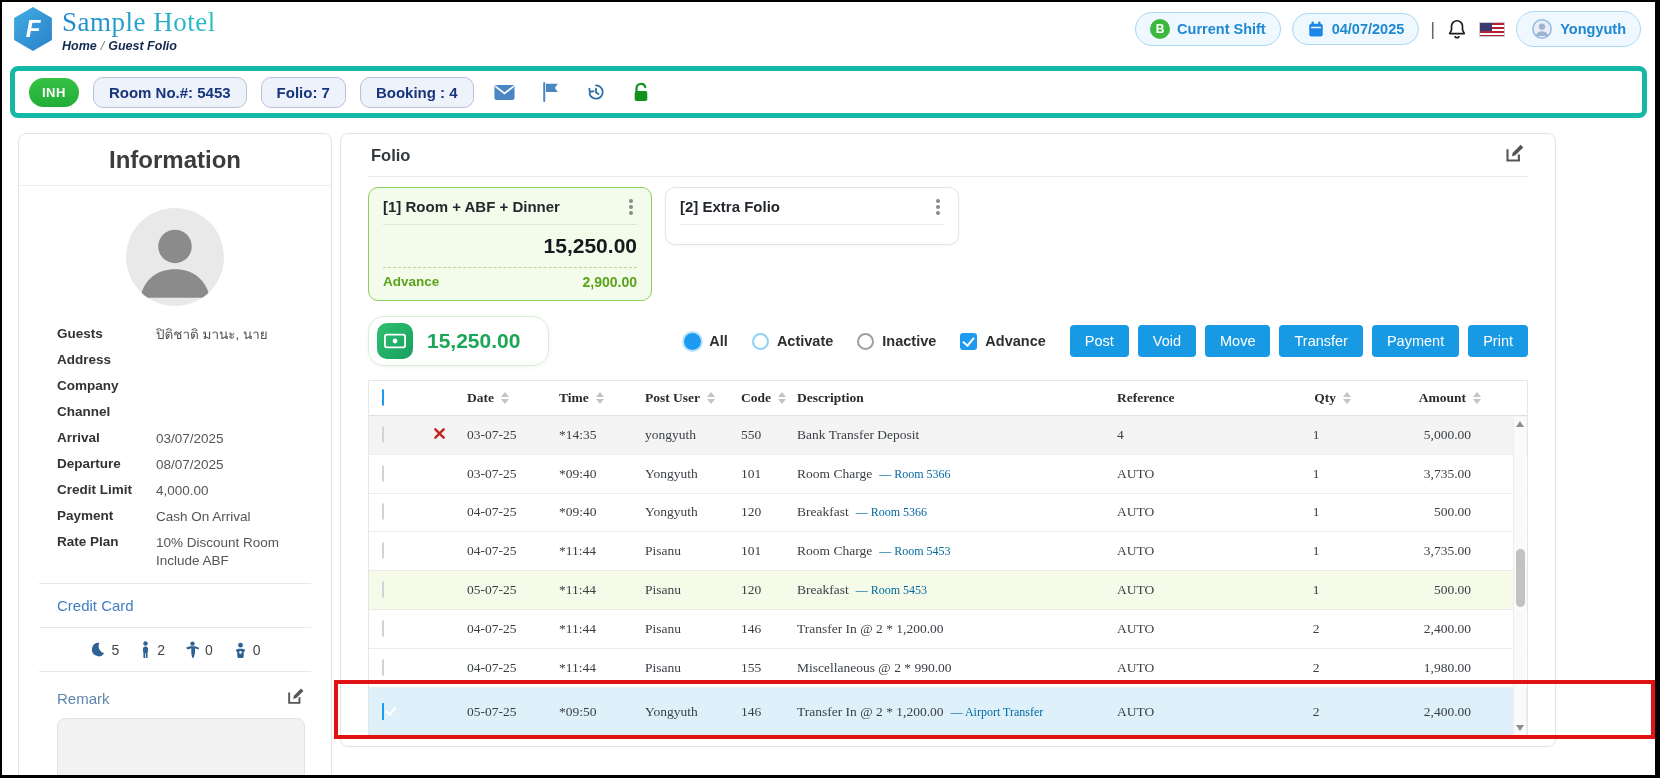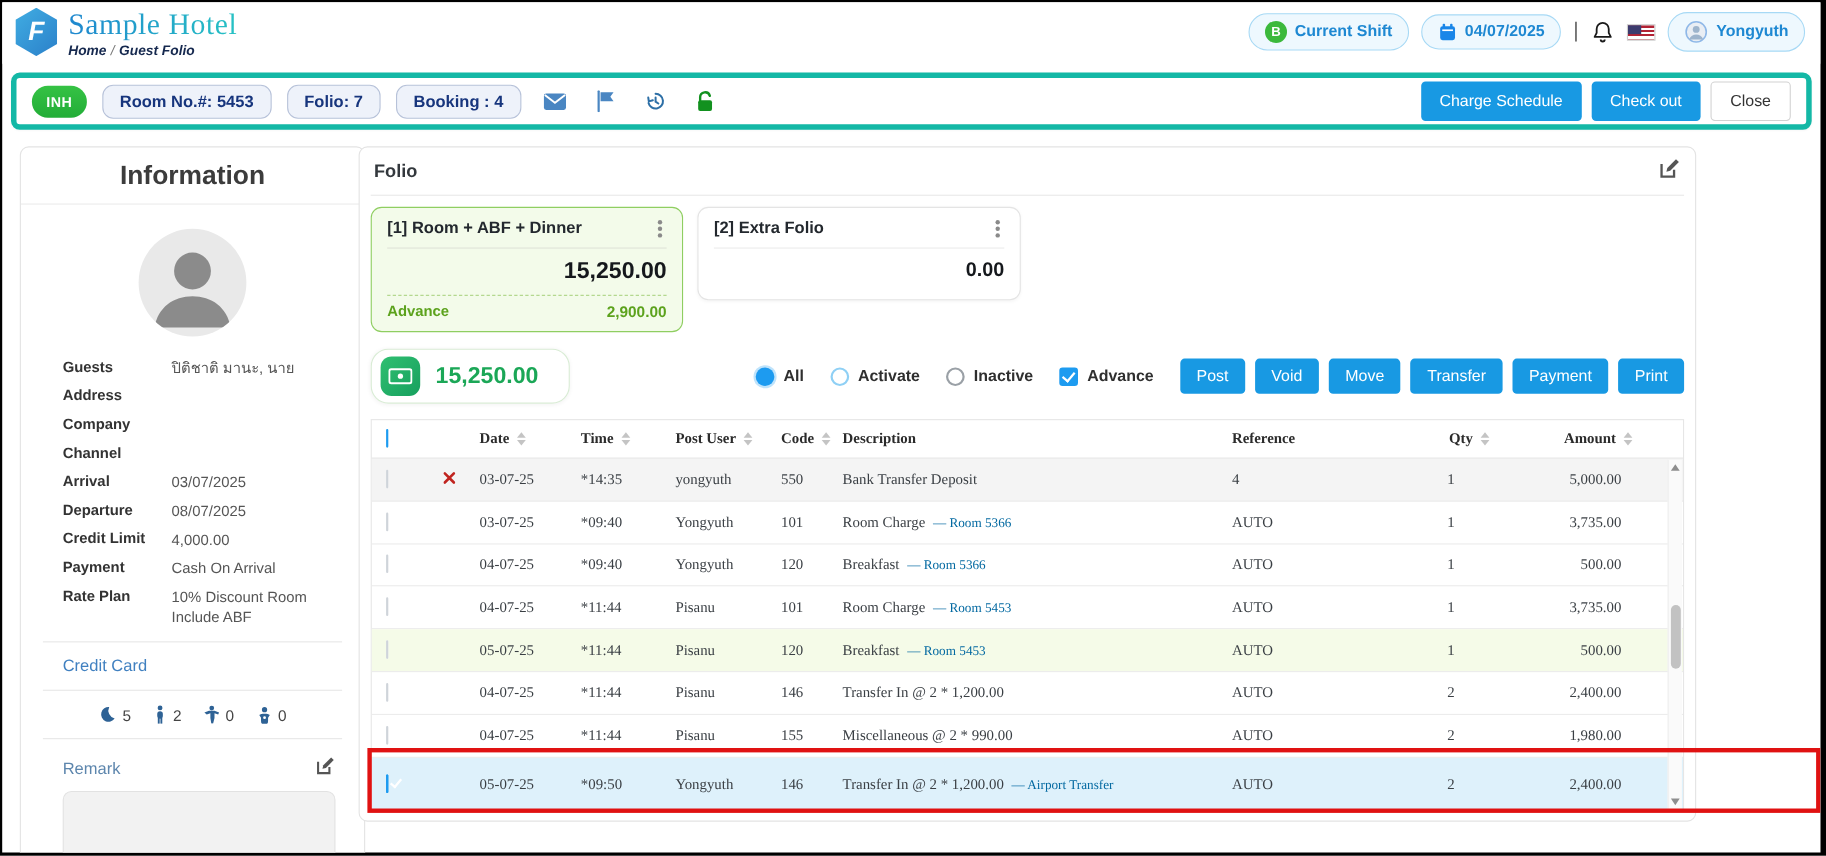--- a/index.html
+++ b/index.html
@@ -59,22 +59,22 @@
   .sdivider { border-top:1px solid #e7e7e7; margin:13px 20px; }
   .cc-link { padding-left:38px; color:#4080c0; font-size:15px; }
   .occ-row { display:flex; justify-content:center; gap:20px; align-items:center; }
   .occ { display:flex; align-items:center; gap:5px; color:#444; font-size:14px; }
   .remark-row { display:flex; align-items:center; padding:2px 26px 0 38px; }
   .remark-label { color:#5d86ad; font-size:15px; }
   .remark-edit { margin-left:auto; }
   .remark-box { margin:8px 26px 0 38px; height:86px; background:#f2f2f2; border:1px solid #e2e2e2; border-radius:8px; }
 
   
-  .main { position:absolute; left:324px; top:131px; width:1216px; height:614px; background:#fff;
-          border:1px solid #e3e3e3; border-radius:8px; padding:9px 10px; }
+  .main { position:absolute; left:338px; top:131px; width:1216px; height:614px; background:#fff;
+          border:1px solid #e3e3e3; border-radius:8px; padding:9px 27px; }
   .main-title-row { display:flex; align-items:center; padding:0 3px 8px; border-bottom:1px solid #e9e9e9; }
   .main-title { font-size:16.5px; font-weight:bold; color:#33383d; }
   .main-edit { margin-left:auto; }
   .cards-row { display:flex; gap:13px; margin-top:10px; align-items:flex-start; }
   .fcard { border-radius:10px; padding:10px 14px; }
   .fcard-1 { width:284px; border:1.6px solid #8fce61; background:#f3fbea; }
   .fcard-2 { width:294px; border:1px solid #e4e4e4; background:#fff; box-shadow:0 1px 3px rgba(0,0,0,.04); }
   .fcard-head { display:flex; align-items:center; }
   .fcard-title { font-size:15px; font-weight:bold; color:#23282e; }
   .fcard hr { border:none; border-top:1px solid #dfe3d8; margin:9px 0; }
@@ -202,25 +202,20 @@
       <svg width="20" height="20" viewBox="0 0 24 24">
           <path d="M12 4a8 8 0 1 1-7.7 10" fill="none" stroke="#2d6fa6" stroke-width="2.2" stroke-linecap="round"></path>
           <path d="M4 8l.6 4.2L9 11" fill="none" stroke="#2d6fa6" stroke-width="2.2" stroke-linecap="round" stroke-linejoin="round"></path>
           <path d="M12 8v4.5l3 2" fill="none" stroke="#2d6fa6" stroke-width="2.2" stroke-linecap="round"></path>
         </svg>
       <svg width="18" height="20" viewBox="0 0 20 22">
           <path d="M5 10V7a5 5 0 0 1 9.8-1.4" fill="none" stroke="#12911f" stroke-width="2.4" stroke-linecap="round"></path>
           <rect x="3" y="10" width="14" height="11" rx="2" fill="#12911f"></rect>
         </svg>
     </div>
-    <div class="toolbar-right">
-      <button class="btn-blue">Charge Schedule</button>
-      <button class="btn-blue">Check out</button>
-      <button class="btn-white">Close</button>
-    </div>
   </div>
 
   <div class="sidebar">
     <div class="sidebar-title">Information</div>
     <div class="avatar">
       <svg width="98" height="98" viewBox="0 0 24 24">
           <circle cx="12" cy="9.4" r="4.1" fill="#8b8b8b"></circle>
           <path d="M3.5 22c.8-4.6 4.3-7 8.5-7s7.7 2.4 8.5 7z" fill="#8b8b8b"></path>
         </svg>
     </div>
@@ -334,21 +329,20 @@
           <span>Advance</span>
           <span class="adv-amt">2,900.00</span>
         </div>
       </div>
       <div class="fcard fcard-2">
         <div class="fcard-head">
           <span class="fcard-title">[2] Extra Folio</span>
           <span class="kebab"></span>
         </div>
         <hr>
-        <div class="fcard-amount" style="font-size:18px; padding-bottom:6px;">0.00</div>
       </div>
     </div>
 
     <div class="bal-filter-row">
       <div class="balance-pill">
         <span class="money-icon">
           <svg width="22" height="16" viewBox="0 0 24 16">
               <rect x="1" y="1" width="22" height="14" rx="2" fill="none" stroke="#fff" stroke-width="2"></rect>
               <circle cx="12" cy="8" r="2.6" fill="#fff"></circle>
             </svg>

